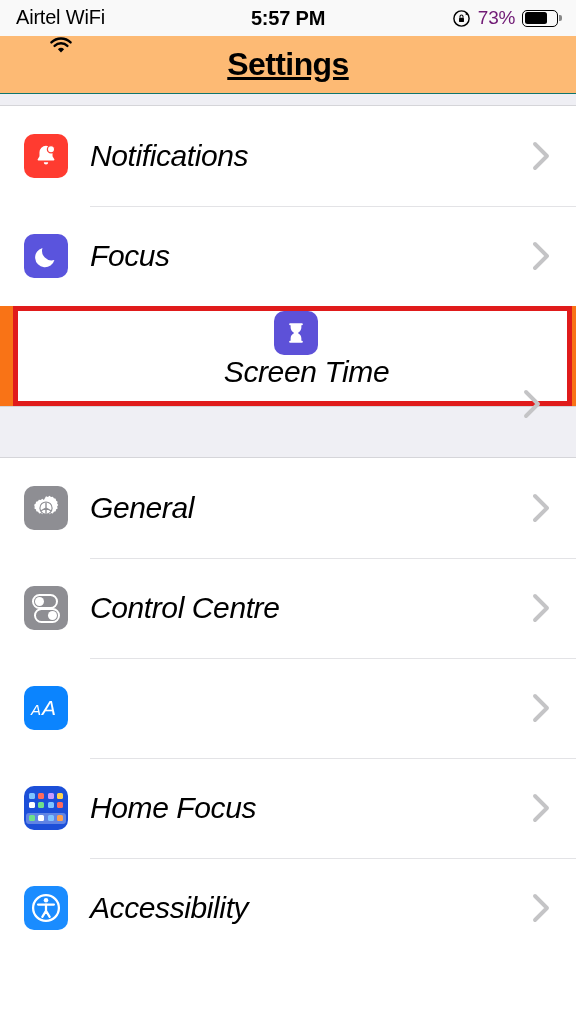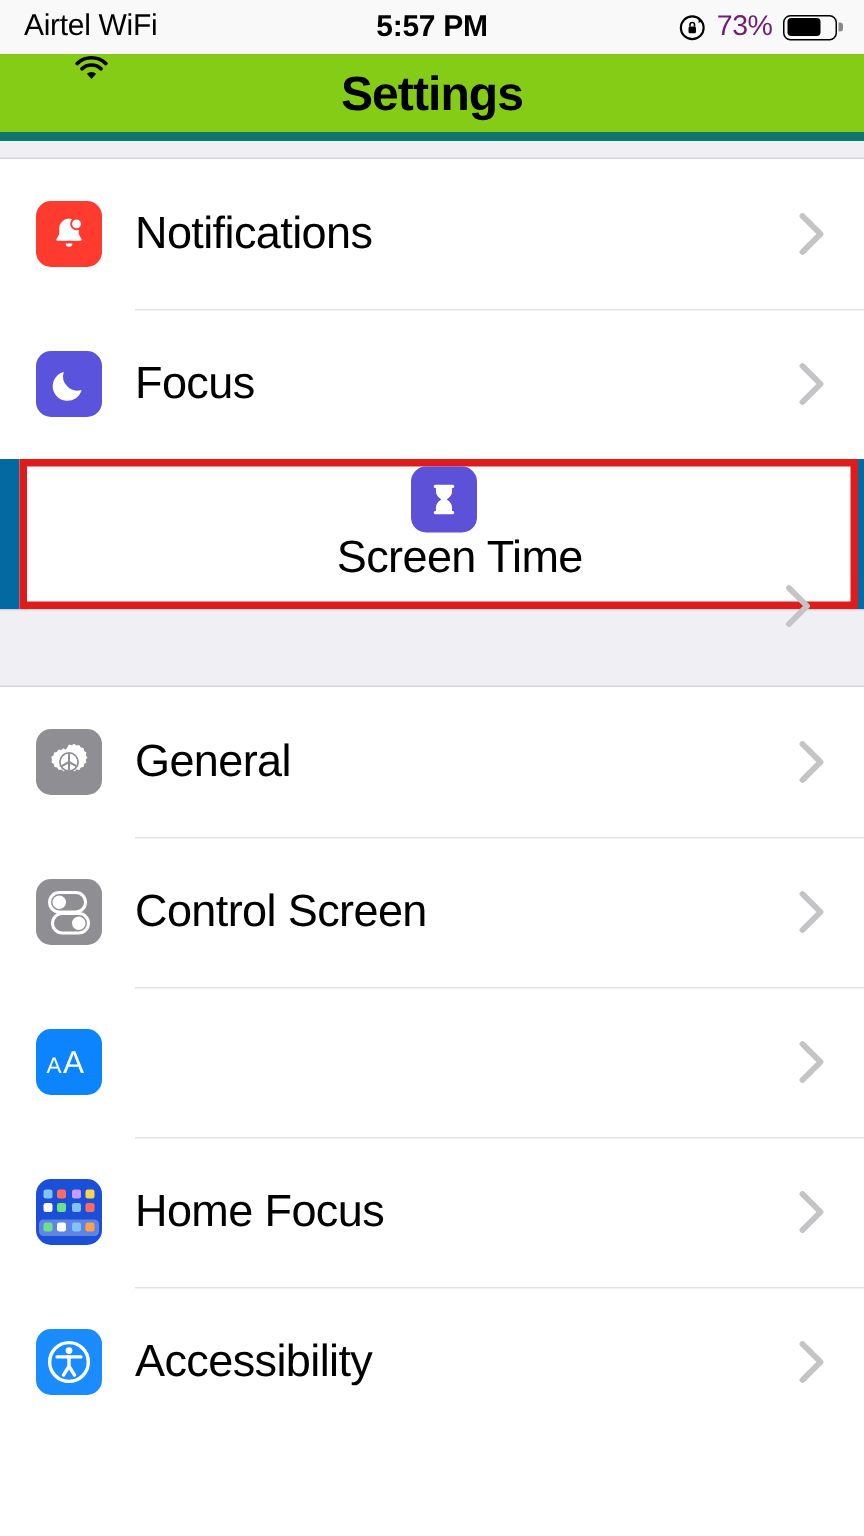--- a/index.html
+++ b/index.html
@@ -110,25 +110,26 @@
   }
   .battery-fill {
     height: 100%;
     background: #000;
     border-radius: 2.5px;
   }
 
   
   .navbar {
     height: 58px;
-    background: #84cc16;
-    border-bottom: 6px solid #0f766e;
+    background: #fdba74;
+    border-bottom: 1px solid #0f766e;
     display: flex;
     align-items: center;
     justify-content: center;
+    text-decoration: underline;
   }
   .nav-title {
     font-size: 32px;
     font-weight: 700;
     color: #000;
     letter-spacing: -0.6px;
   }
 
   
   .content {
@@ -141,21 +142,21 @@
     background: #efeff4;
     border-bottom: 1px solid #d5d5d9;
   }
   .group-gap {
     height: 52px;
     background: #efeff4;
     border-top: 1px solid #d5d5d9;
     border-bottom: 1px solid #d5d5d9;
   }
 
-  .group { background: #0369a1; }
+  .group { background: #f97316; font-style: italic; }
 
   .row {
     position: relative;
     display: flex;
     align-items: center;
     height: 100px;
     padding-left: 24px;
     background: #ffffff;
   }
   .row + .row::before {
@@ -379,21 +380,21 @@
         </svg>
       </div>
 
       <div class="row">
         <div class="app-icon">
           <div class="cc">
             <div class="sw sw1"></div>
             <div class="sw sw2"></div>
           </div>
         </div>
-        <div class="row-label">Control Screen</div>
+        <div class="row-label">Control Centre</div>
         <svg class="chevron" width="18" height="30" viewBox="0 0 12 20">
           <path d="M2 2 L10 10 L2 18" stroke="#c4c4c6" stroke-width="2.6" fill="none" stroke-linecap="round" stroke-linejoin="round"></path>
         </svg>
       </div>
 
       <div class="row">
         <div class="app-icon" style="background:#0b84fe">
           <svg width="36" height="26" viewBox="0 0 36 26">
             <text x="3" y="20" font-family="Liberation Sans, sans-serif" font-size="15" font-weight="500" fill="#fff">A</text>
             <text x="14" y="20" font-family="Liberation Sans, sans-serif" font-size="21" font-weight="500" fill="#fff">A</text>

